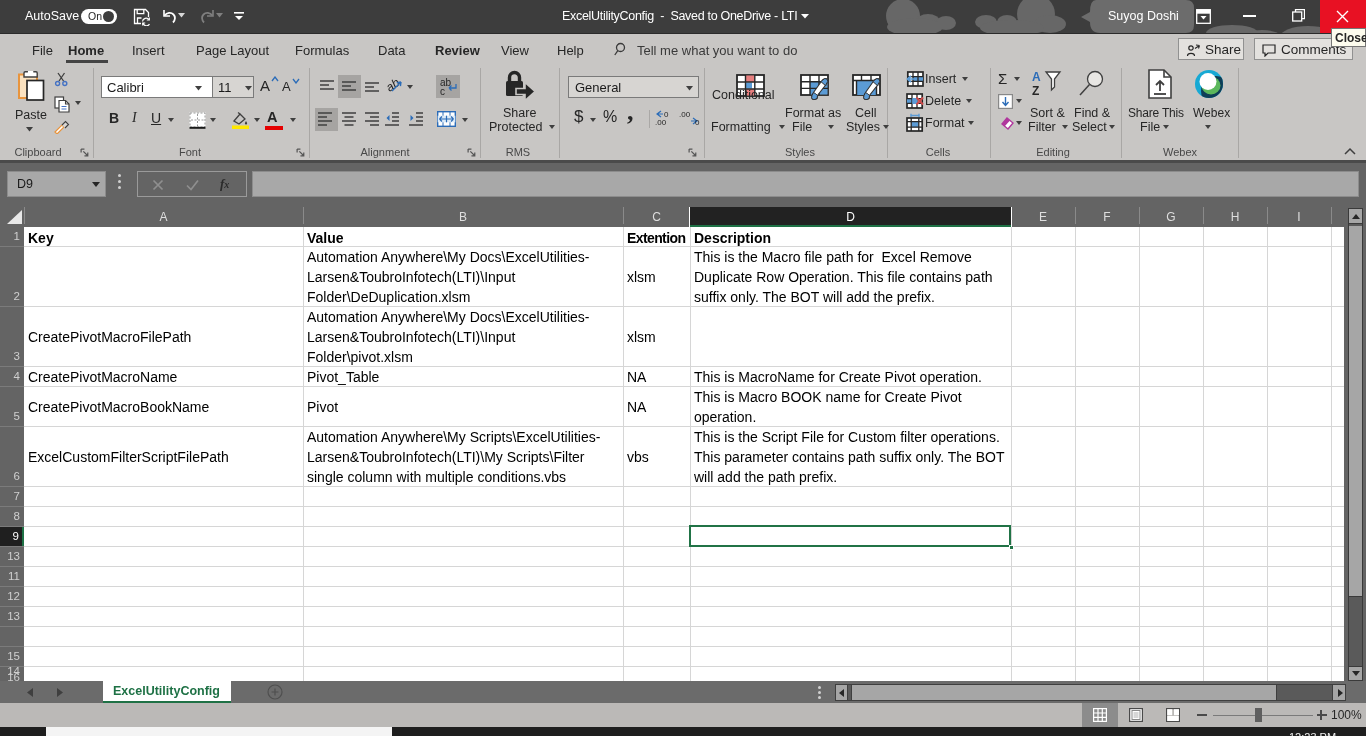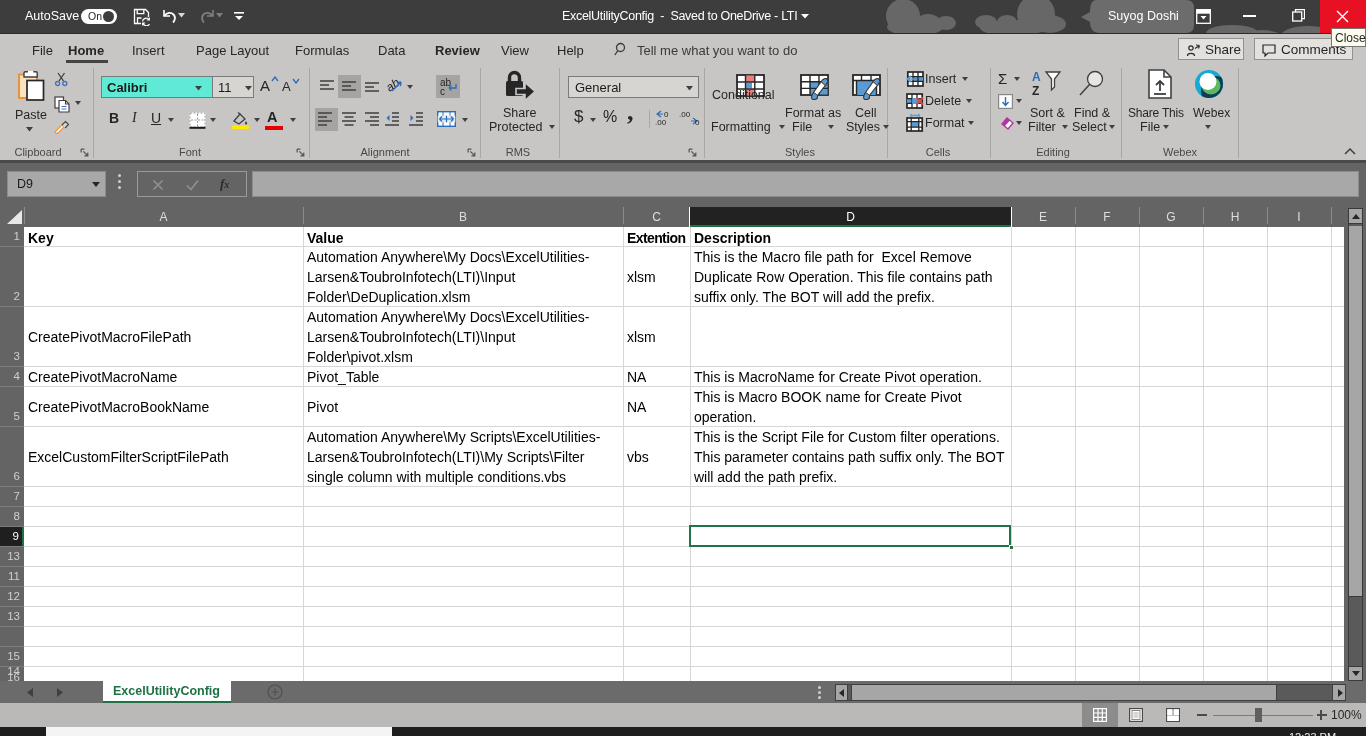--- a/index.html
+++ b/index.html
@@ -110,21 +110,21 @@
     <path d="M3.5 3 v-2.3 h9 v9 h-2.5" fill="none" stroke="#fff" stroke-width="1.3"></path>
   </svg>
 
   <div class="abs" style="left:1320px;top:0;width:46px;height:33px;background:#e81123;">
     <svg class="abs" style="left:16px;top:10px" width="13" height="13" viewBox="0 0 13 13">
       <path d="M1 1 L12 12 M12 1 L1 12" stroke="#fff" stroke-width="1.4"></path>
     </svg>
   </div>
 </div>
 
-<div class="abs" style="left:1331px;top:28px;width:35px;height:19px;background:#fdfcee;border:1px solid #767676;z-index:50;">
+<div class="abs" style="left:1331px;top:28px;width:35px;height:19px;background:#fdfcee;border:1px solid #767676;z-index:50;font-weight:bold;">
   <span class="abs" style="left:3px;top:2px;font-size:12px;color:#262626;">Close</span>
 </div>
 
 <div class="abs" id="menurow">
   <span class="mtab" style="left:32px;">File</span>
   <span class="mtab" style="left:68px;font-weight:bold;">Home</span>
   <div class="abs" style="left:66px;top:26px;width:42px;height:3px;background:#444;"></div>
   <span class="mtab" style="left:132px;">Insert</span>
   <span class="mtab" style="left:196px;">Page Layout</span>
   <span class="mtab" style="left:295px;">Formulas</span>
@@ -211,21 +211,21 @@
     <path d="M7.5 10.5 h5 M7.5 13 h5" stroke="#4472c4" stroke-width="1"></path>
   </svg>
   <svg class="abs" style="left:75px;top:38px" width="7" height="5" viewBox="0 0 7 5">
       <polygon points="0,0 6,0 3,4" fill="#3f3f3f"></polygon>
     </svg>
   <svg class="abs" style="left:53px;top:55px" width="17" height="16" viewBox="0 0 17 16">
     <path d="M2 14 L9 7 L11 9 L4 16 Z" fill="#fff" stroke="#e8943d" stroke-width="1.2"></path>
     <path d="M9 7 L12.5 3.5 L15.5 6.5 L12 10" fill="#d8d6d3" stroke="#3f3f3f" stroke-width="1.1"></path>
   </svg>
 
-  <div class="abs" style="left:101px;top:13px;width:121px;height:22px;background:#5eead4;border:1px solid #7a7a7a;font-weight:bold;">
+  <div class="abs" style="left:101px;top:13px;width:121px;height:22px;background:#ffffff;border:1px solid #7a7a7a;">
     <span class="abs" style="left:5px;top:3px;font-size:13px;color:#1a1a1a;">Calibri</span>
     <svg class="abs" style="left:93px;top:9px" width="8" height="5" viewBox="0 0 8 5">
         <polygon points="0,0 7,0 3.5,4.5" fill="#3f3f3f"></polygon>
       </svg>
   </div>
   <div class="abs" style="left:212px;top:13px;width:42px;height:22px;background:#d7d5d2;border:1px solid #7a7a7a;">
     <span class="abs" style="left:5px;top:3px;font-size:13px;color:#1a1a1a;">11</span>
     <svg class="abs" style="left:32px;top:9px" width="8" height="5" viewBox="0 0 8 5">
         <polygon points="0,0 7,0 3.5,4.5" fill="#3f3f3f"></polygon>
       </svg>

